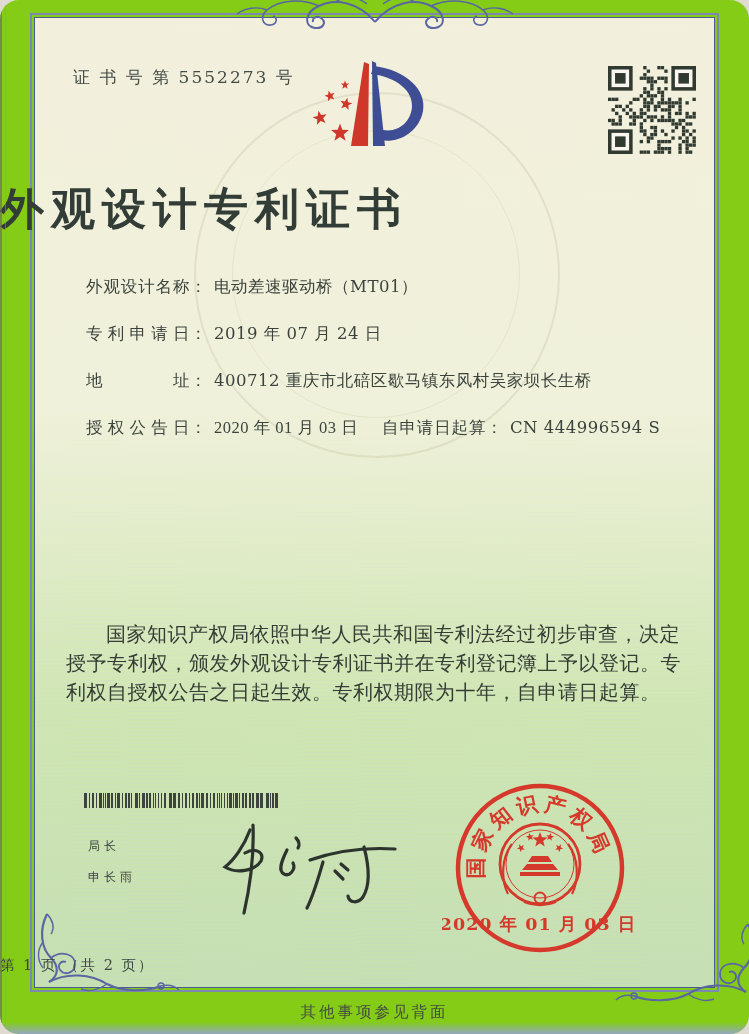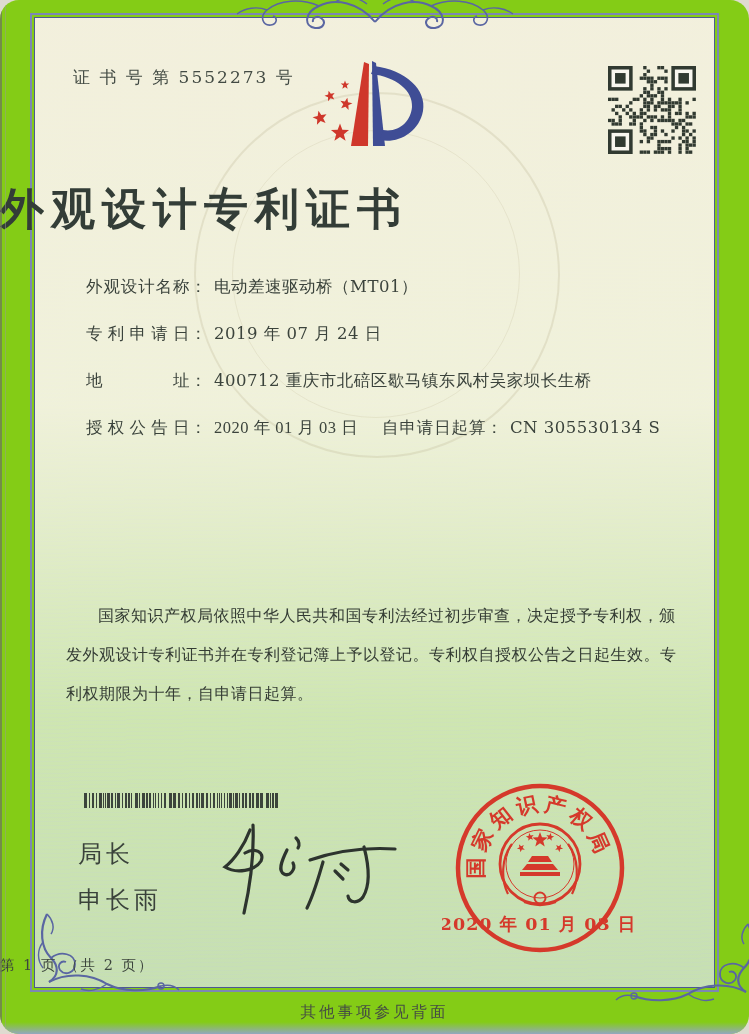--- a/index.html
+++ b/index.html
@@ -28,25 +28,25 @@
   .logo{position:absolute;left:308px;top:42px;}
   .qr{position:absolute;left:608px;top:66px;}
   .title{position:absolute;left:0;top:180px;width:100%;text-align:left;
          font-size:44px;font-weight:700;letter-spacing:7px;color:#333d37;font-family:Liberation Serif, serif;}
   .fields{position:absolute;left:72px;top:276px;width:620px;margin-left:14px;}
   .frow{height:47px;font-size:16.5px;letter-spacing:.5px;white-space:nowrap;}
   .flabel{display:inline-block;width:104px;text-align:justify;text-align-last:justify;text-justify:inter-ideograph;vertical-align:top;}
   .fvalue{margin-left:7px;}
   .grow{display:flex;}
   .gleft{width:296px;font-family:Liberation Serif, serif;}
-  .paras{position:absolute;left:66px;top:596px;width:620px;font-size:16px;line-height:39px;
+  .paras{position:absolute;left:66px;top:620px;width:620px;font-size:20px;line-height:29px;
          letter-spacing:.5px;color:#343c34;}
   .paras p{margin:0;text-indent:2em;}
   .barcode{position:absolute;left:84px;top:793px;}
-  .director{position:absolute;left:78px;top:838px;font-size:24px;letter-spacing:4px;color:#3a423b;font-family:Liberation Serif, serif;}
+  .director{position:absolute;left:88px;top:838px;font-size:12px;letter-spacing:4px;color:#3a423b;font-family:Liberation Serif, serif;}
   .director div{margin-bottom:14px;}
   .signature{position:absolute;left:192px;top:816px;}
   .signature path{stroke:#2d342e;stroke-width:3.2;fill:none;stroke-linecap:round;}
   .seal{position:absolute;left:442px;top:774px;}
   .seal .red-s{stroke:#d5392b;fill:none;}
   .seal .red-f{fill:#d5392b;}
   .seal text{fill:#d5392b;font-weight:700;font-family:"DejaVu Serif","Liberation Serif",serif;}
   .seal .ring-char{font-size:21px;}
   .seal .seal-date{font-size:17.5px;letter-spacing:1px;}
   .page-num{position:absolute;left:0;top:956px;width:100%;text-align:left;font-size:14.5px;letter-spacing:2px;color:#3c443d;}
@@ -292,21 +292,21 @@
     </svg>
 
   <div class="title">外观设计专利证书</div>
 
   <div class="fields">
     <div class="frow"><span class="flabel">外观设计名称</span><span>：</span><span class="fvalue">电动差速驱动桥（MT01）</span></div>
     <div class="frow"><span class="flabel">专利申请日</span><span>：</span><span class="fvalue">2019 年 07 月 24 日</span></div>
     <div class="frow"><span class="flabel">地址</span><span>：</span><span class="fvalue">400712 重庆市北碚区歇马镇东风村吴家坝长生桥</span></div>
     <div class="frow grow">
       <div class="gleft"><span class="flabel">授权公告日</span><span>：</span><span class="fvalue">2020 年 01 月 03 日</span></div>
-      <div><span class="flabel">自申请日起算</span><span>：</span><span class="fvalue">CN 305530134 S</span></div>
+      <div><span class="flabel">自申请日起算</span><span>：</span><span class="fvalue">CN 444996594 S</span></div>
     </div>
   </div>
 
   <div class="paras">
     <p>国家知识产权局依照中华人民共和国专利法经过初步审查，决定授予专利权，颁发外观设计专利证书并在专利登记簿上予以登记。专利权自授权公告之日起生效。专利权期限为十年，自申请日起算。</p>
   </div>
 
   <svg class="barcode" id="barcode-svg" width="198" height="15" viewBox="0 0 198 15">
       <rect x="0" y="0" width="3" height="15" fill="#3c443c"></rect>
       <rect x="5" y="0" width="1" height="15" fill="#3c443c"></rect>

